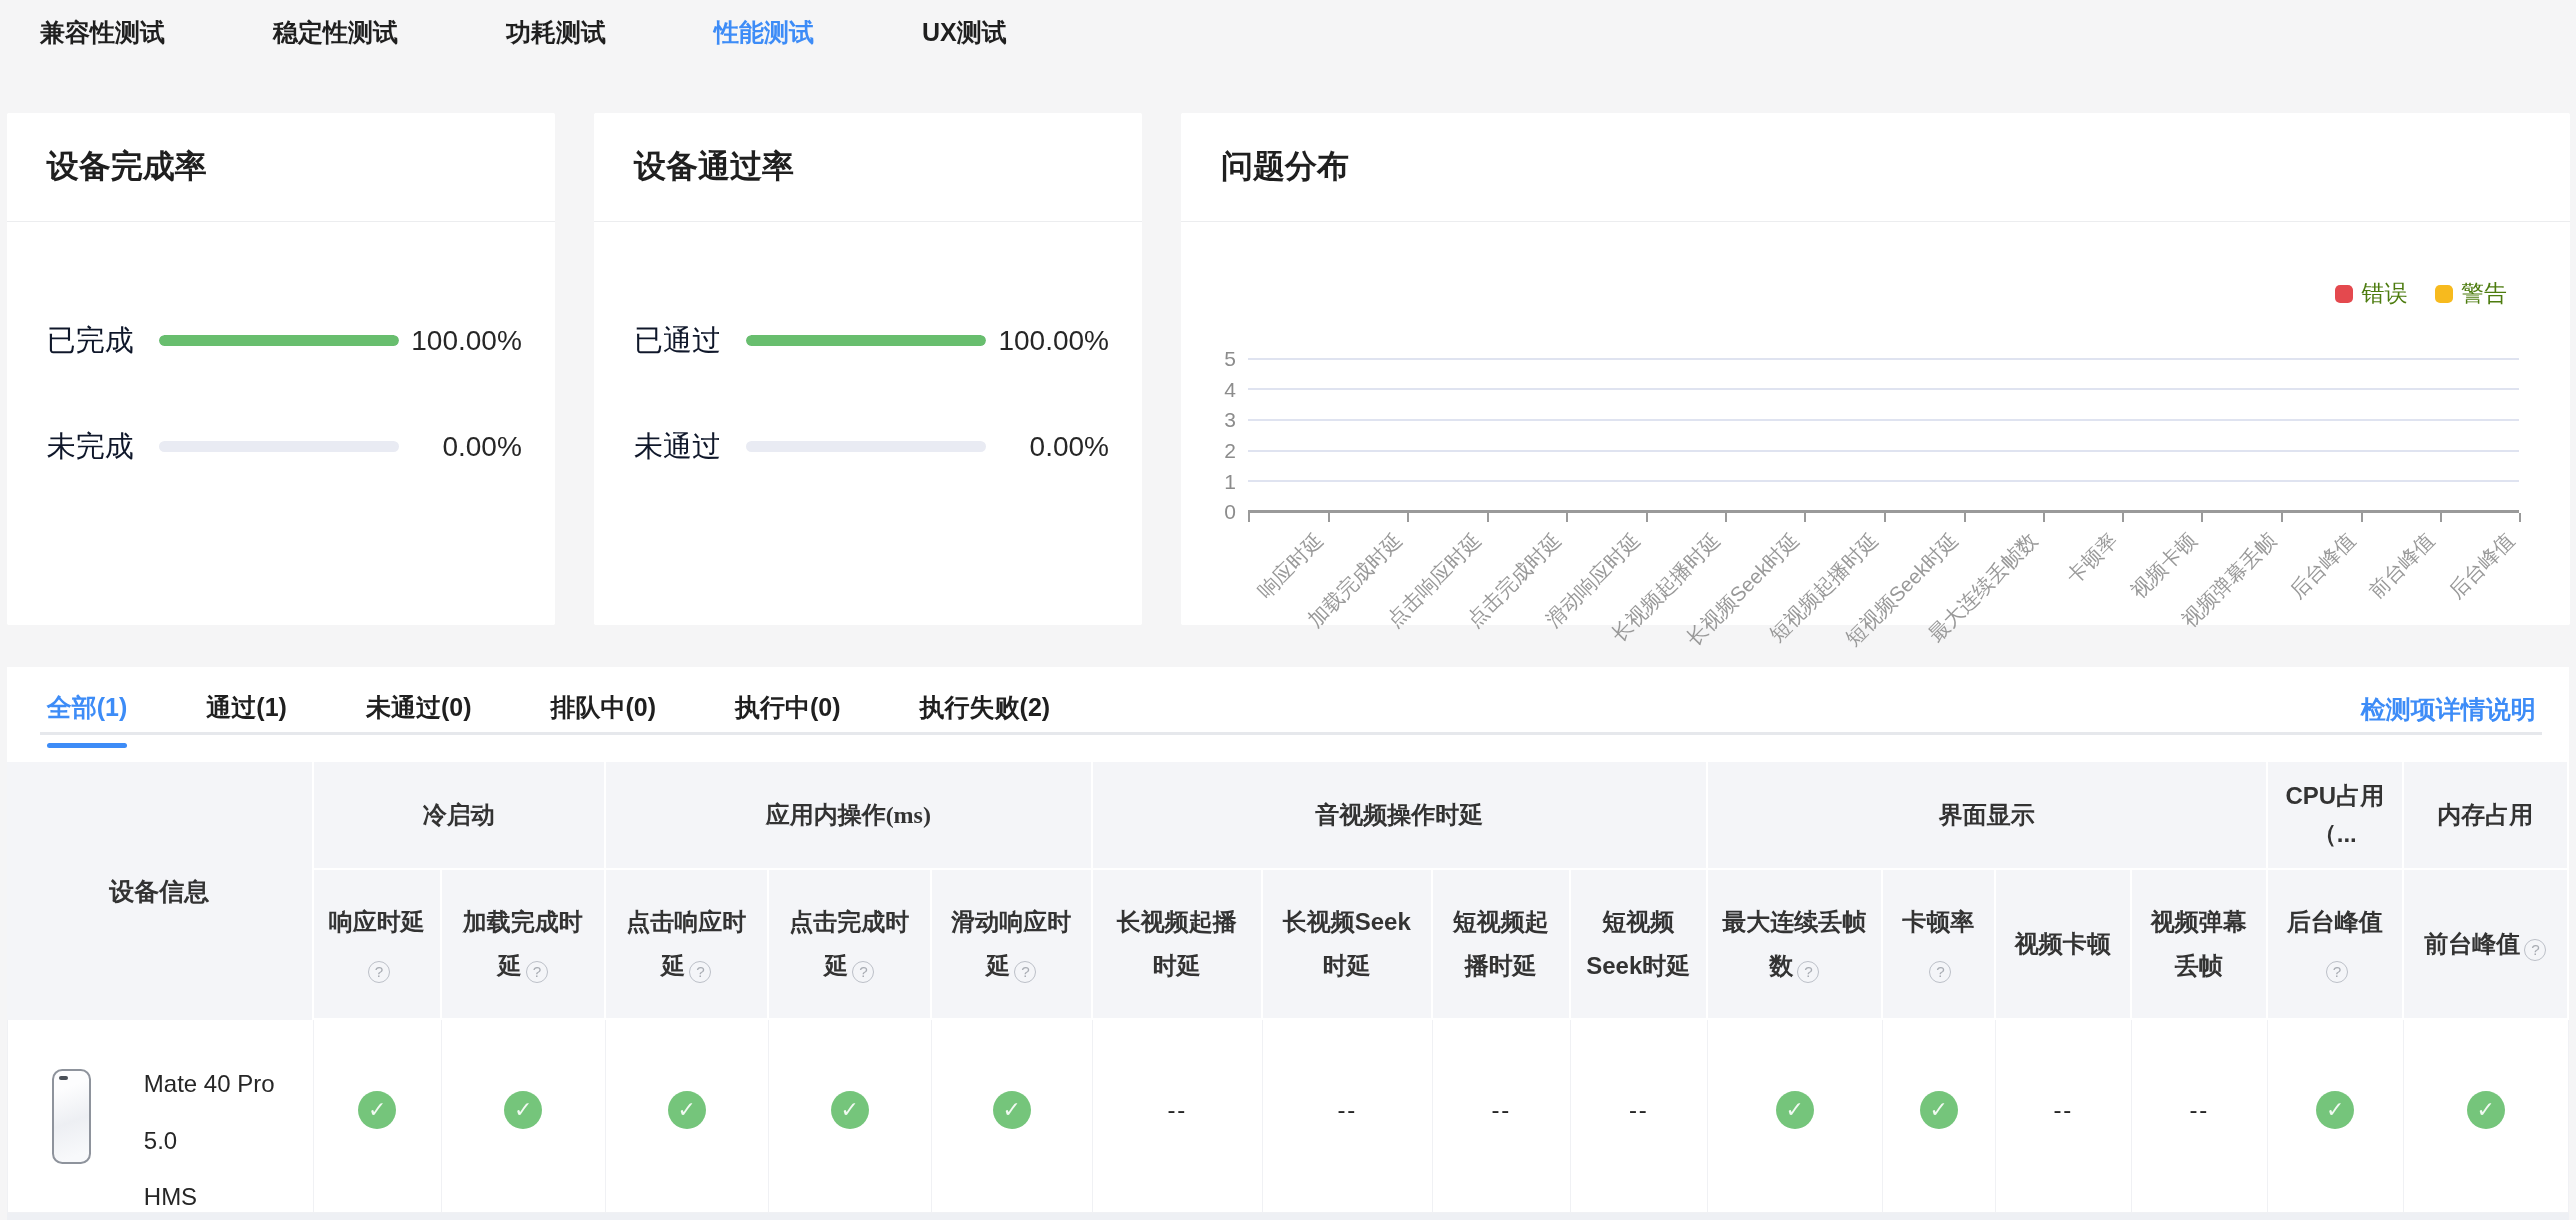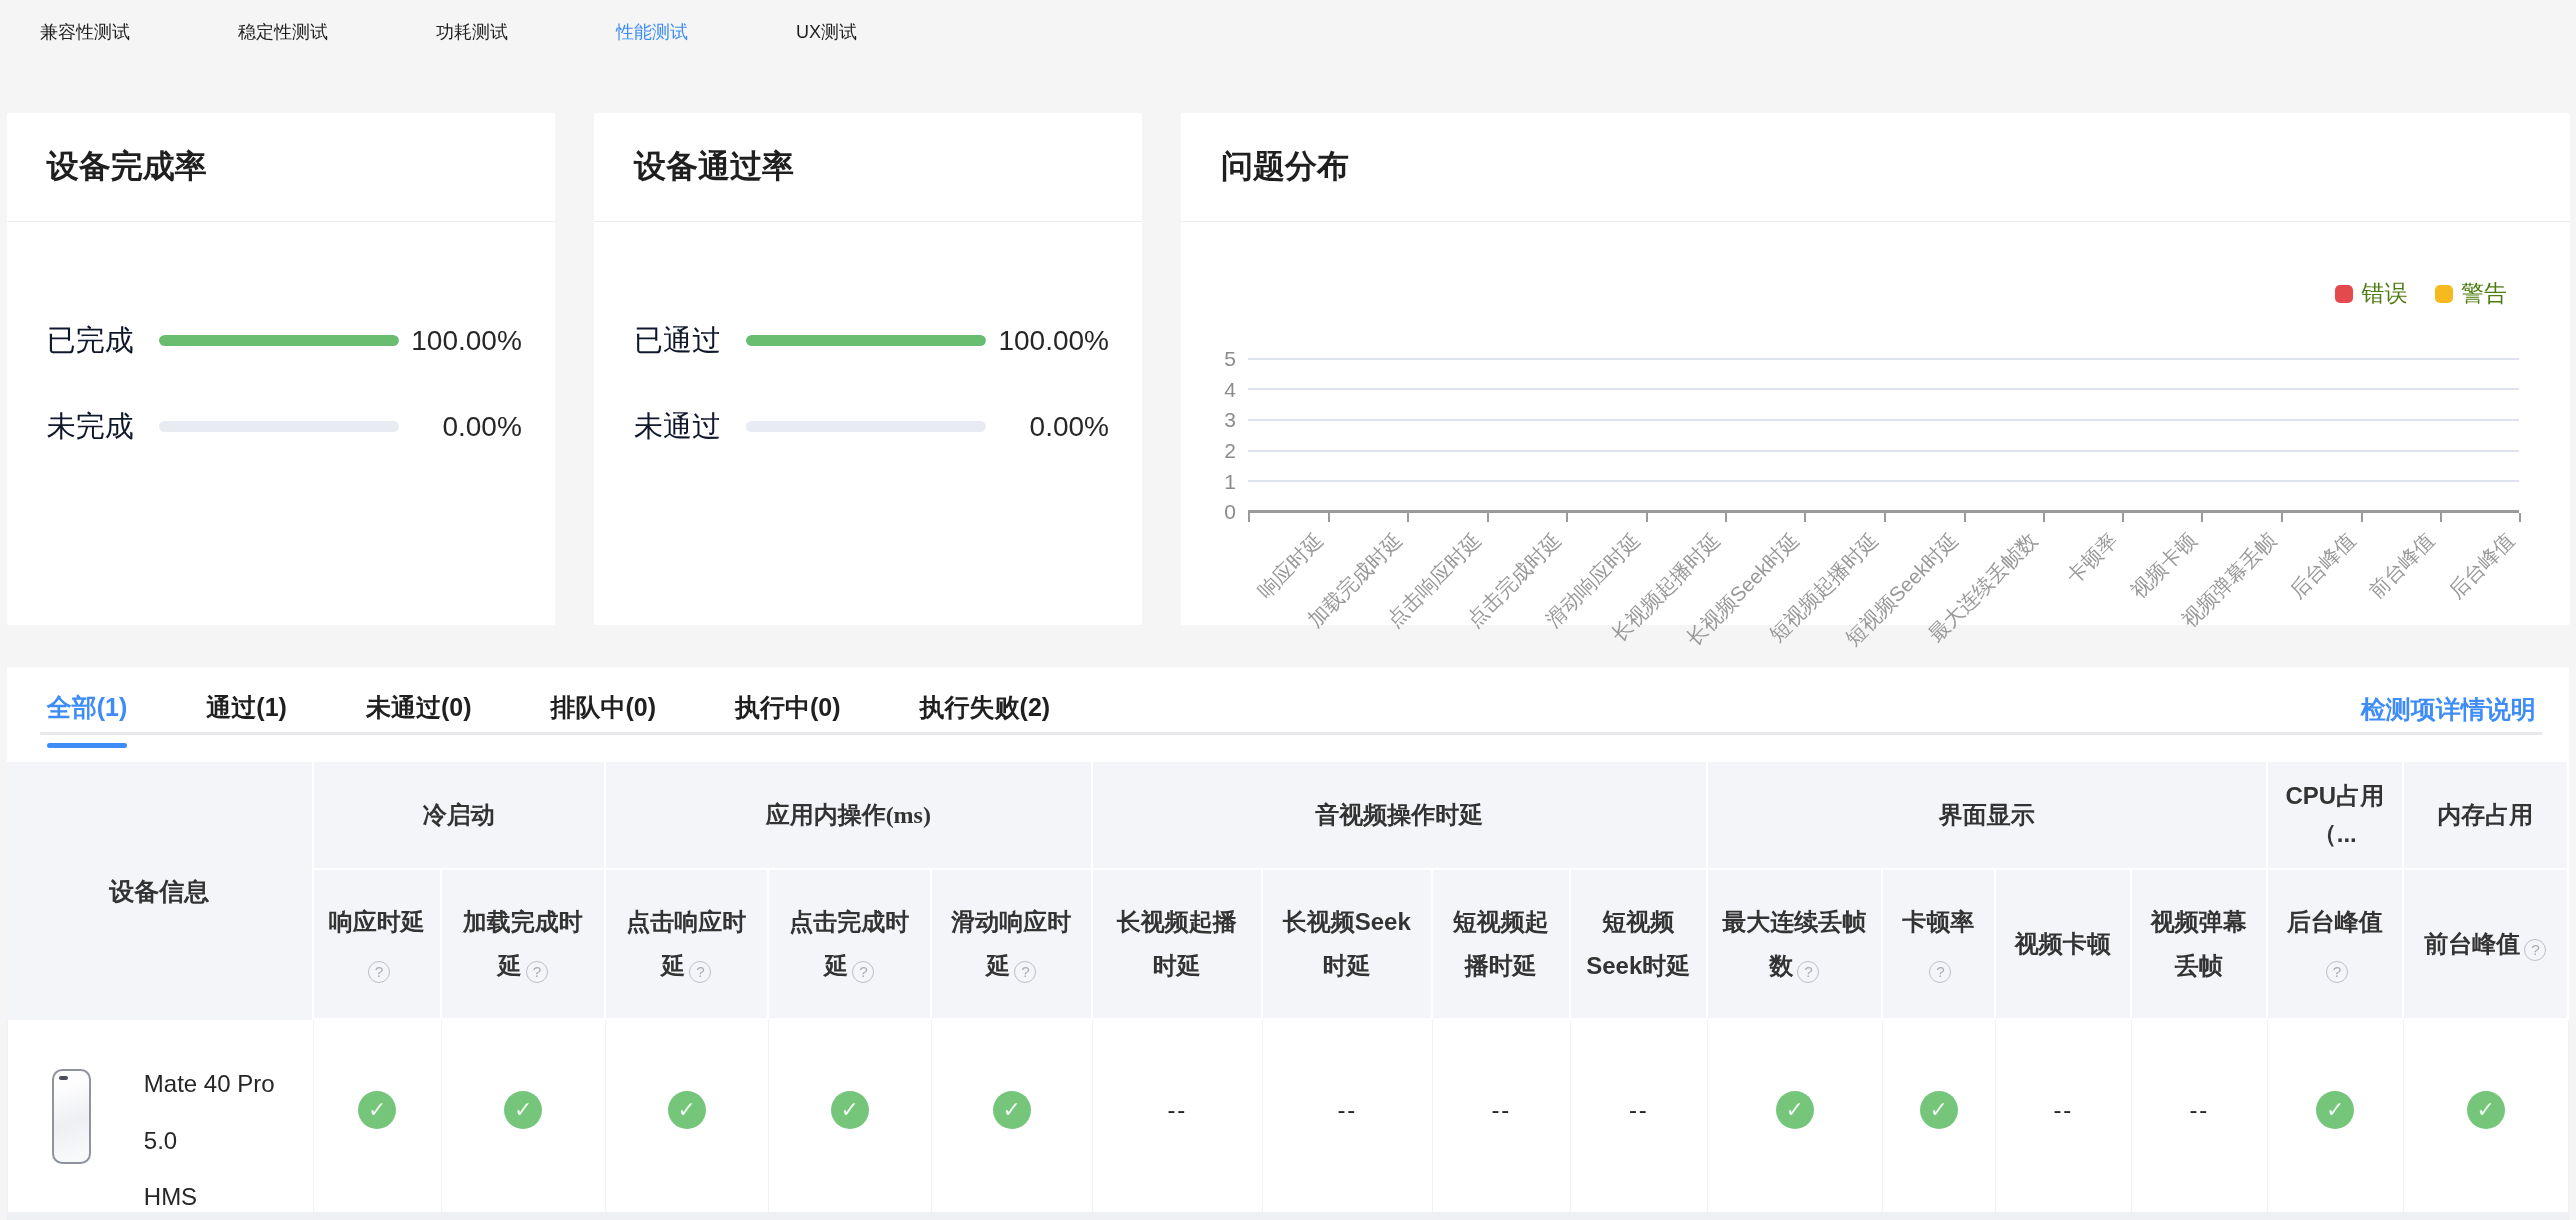--- a/index.html
+++ b/index.html
@@ -10,33 +10,33 @@
     font-family:"Liberation Sans","DejaVu Sans",sans-serif;
     color:#262626;
     overflow:hidden;
   }
 
   
   .top-tabs {
     position:absolute; left:40px; top:12.8px; right:0; height:39px;
     display:flex; gap:108px; align-items:center;
   }
-  .top-tab { font-size:18px; font-weight:400; color:#1F1F1F; cursor:pointer; white-space:nowrap; }
+  .top-tab { font-size:25px; font-weight:700; color:#1F1F1F; cursor:pointer; white-space:nowrap; }
   .top-tab.active { color:#3D8CF7; }
 
   
   .card { position:absolute; top:113px; height:512px; background:#fff; border-radius:1.7px; }
   #card-completion { left:6.8px;    width:548px; }
   #card-pass       { left:594px;  width:548px; }
   #card-issues     { left:1181px; width:1389px; }
   .card-header { height:109px; border-bottom:1.7px solid #ECEDEF; display:flex; align-items:center; padding-left:40px; }
   .card-title  { font-size:32px; font-weight:700; color:#1F1F1F; }
 
   .rate-row { position:absolute; left:40px; right:33px; height:51px; display:flex; align-items:center; }
-  .rate-row.r0 { top:202px; } .rate-row.r1 { top:288px; }
+  .rate-row.r0 { top:202px; } .rate-row.r1 { top:308px; }
   .rate-label { font-size:29px; color:#0f172a; width:112px; flex:none; }
   .rate-bar { width:240px; height:11px; border-radius:6px; background:#E9EBF3; overflow:hidden; flex:none; }
   .rate-bar-fill { height:100%; border-radius:6px; background:#68BE6E; }
   .rate-value { margin-left:auto; font-size:28px; color:#262626; }
 
   
   .legend { position:absolute; top:165px; right:63px; display:flex; gap:27px; align-items:center; }
   .legend-item { display:flex; align-items:center; gap:8.5px; font-size:23px; color:#4d7c0f; cursor:pointer; }
   .legend-marker { width:18px; height:18px; border-radius:5.1px; }
 

